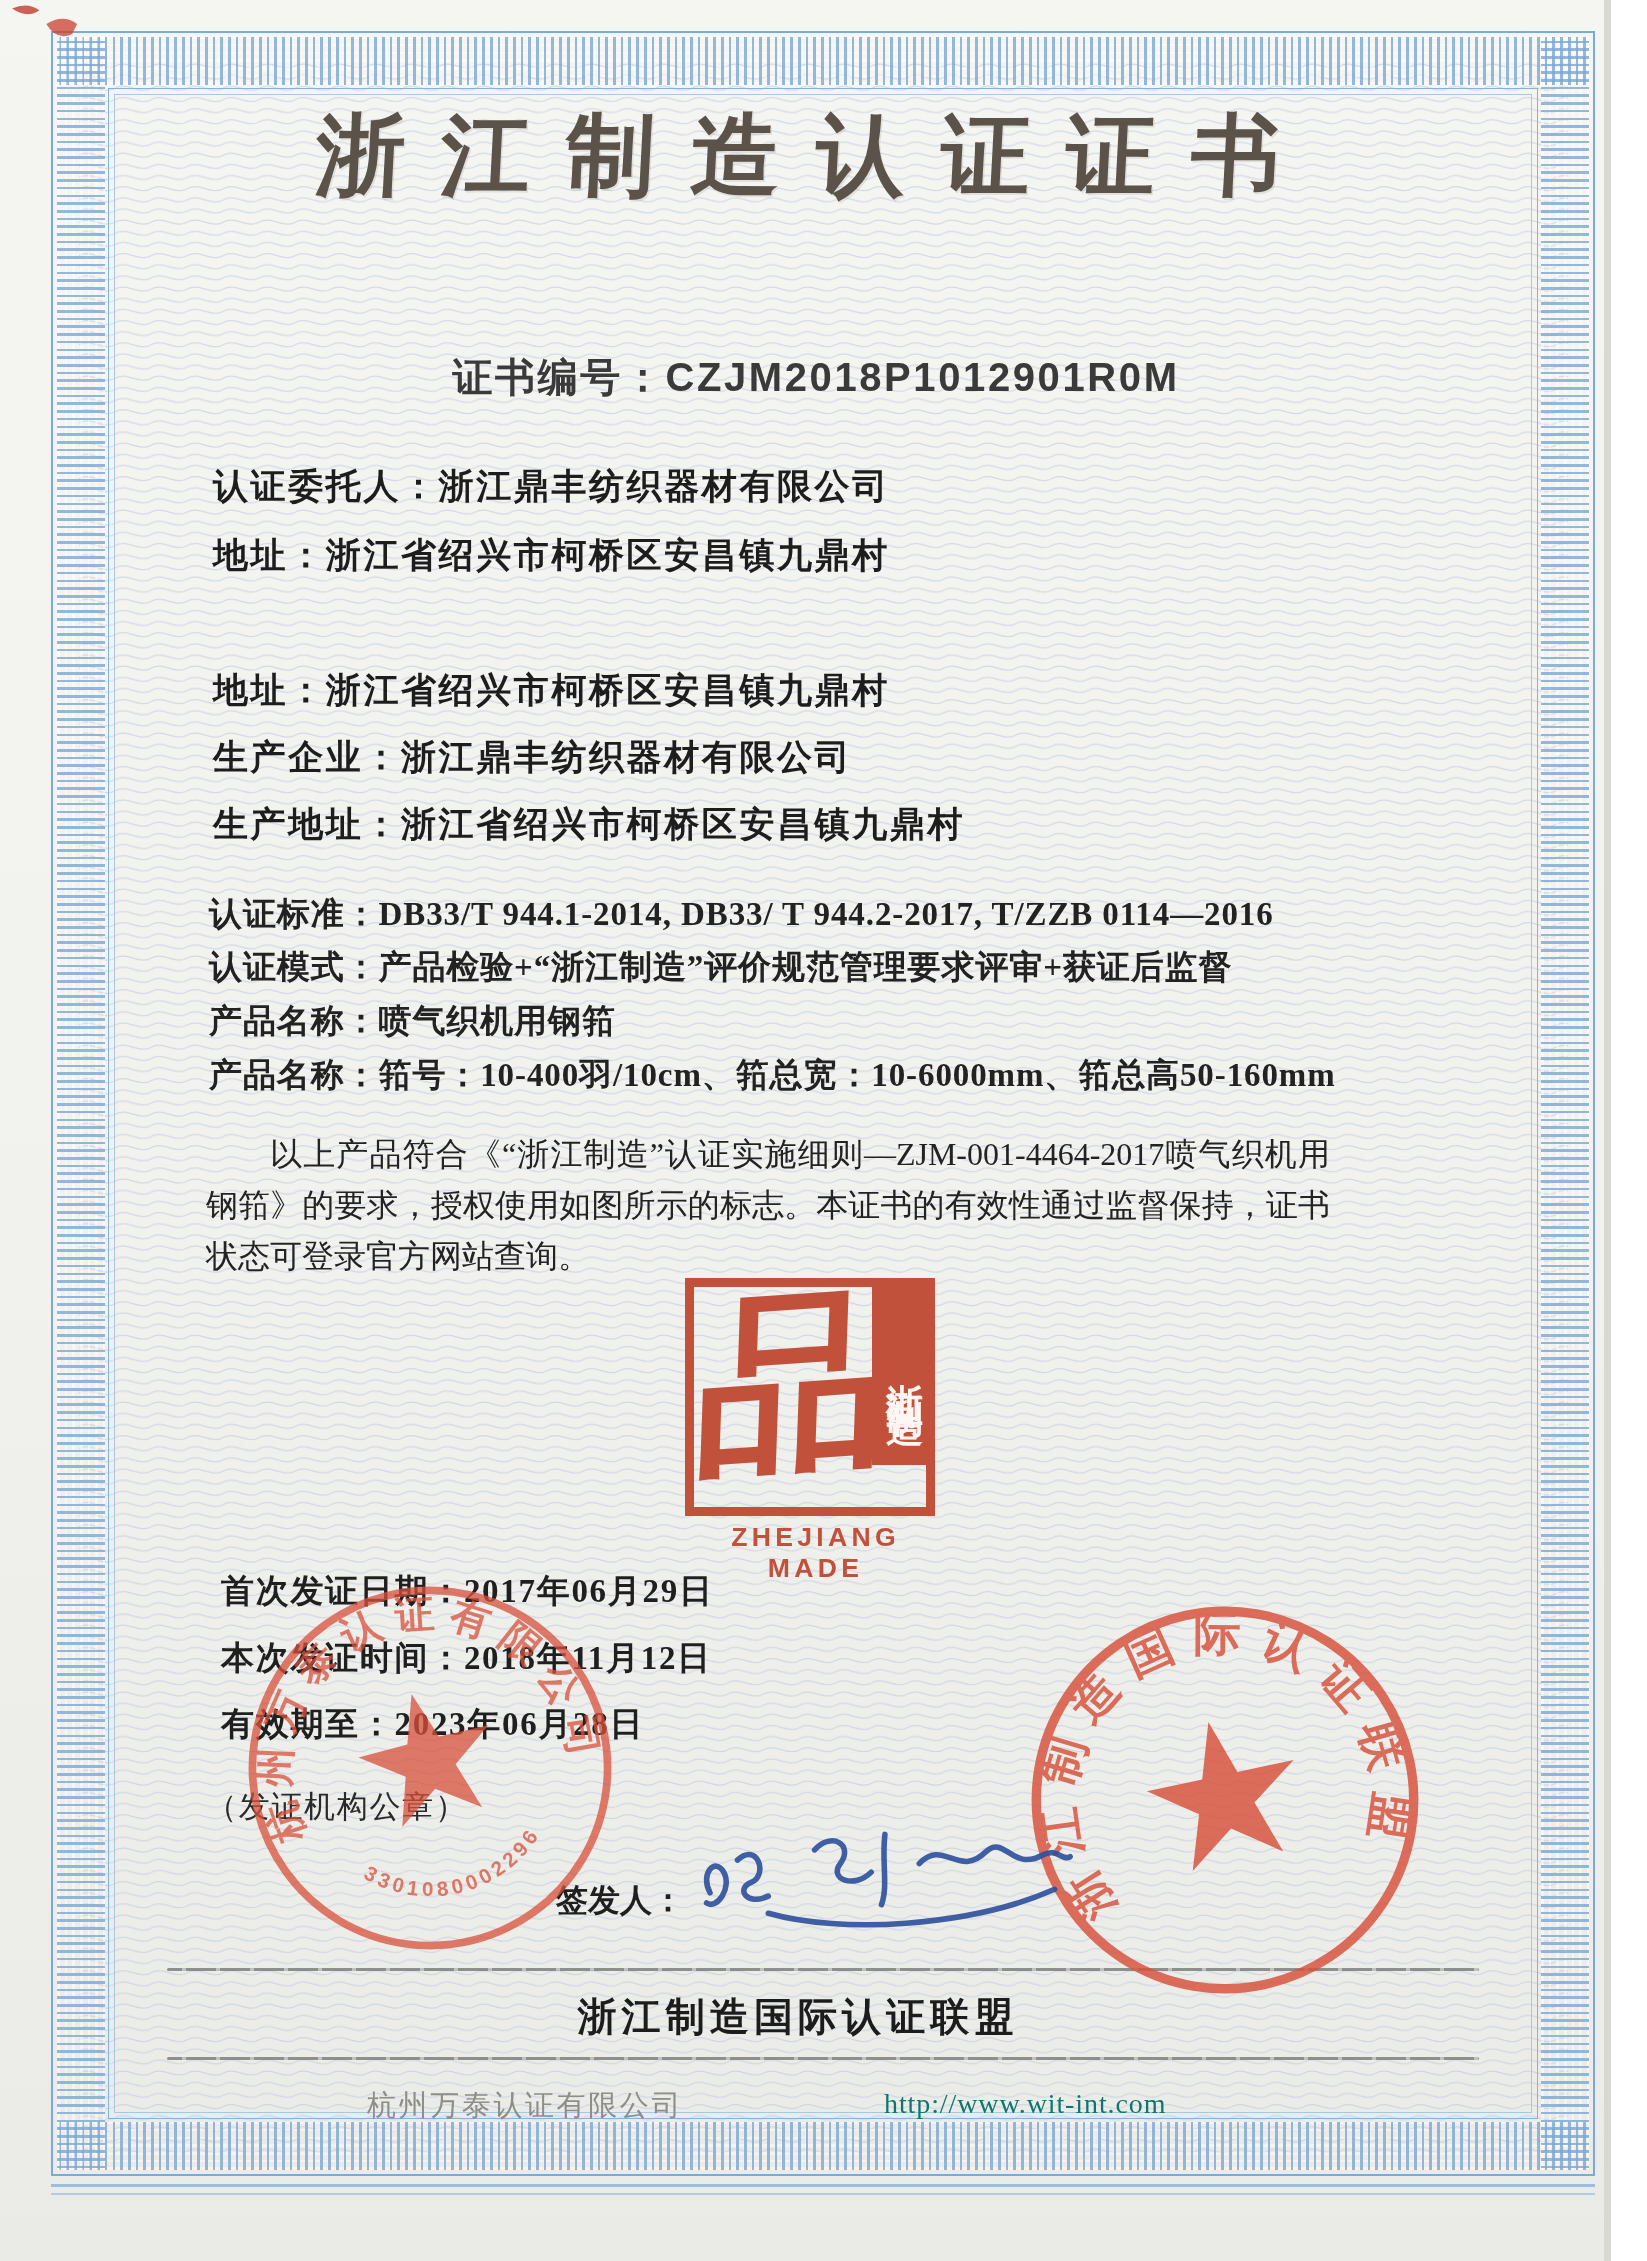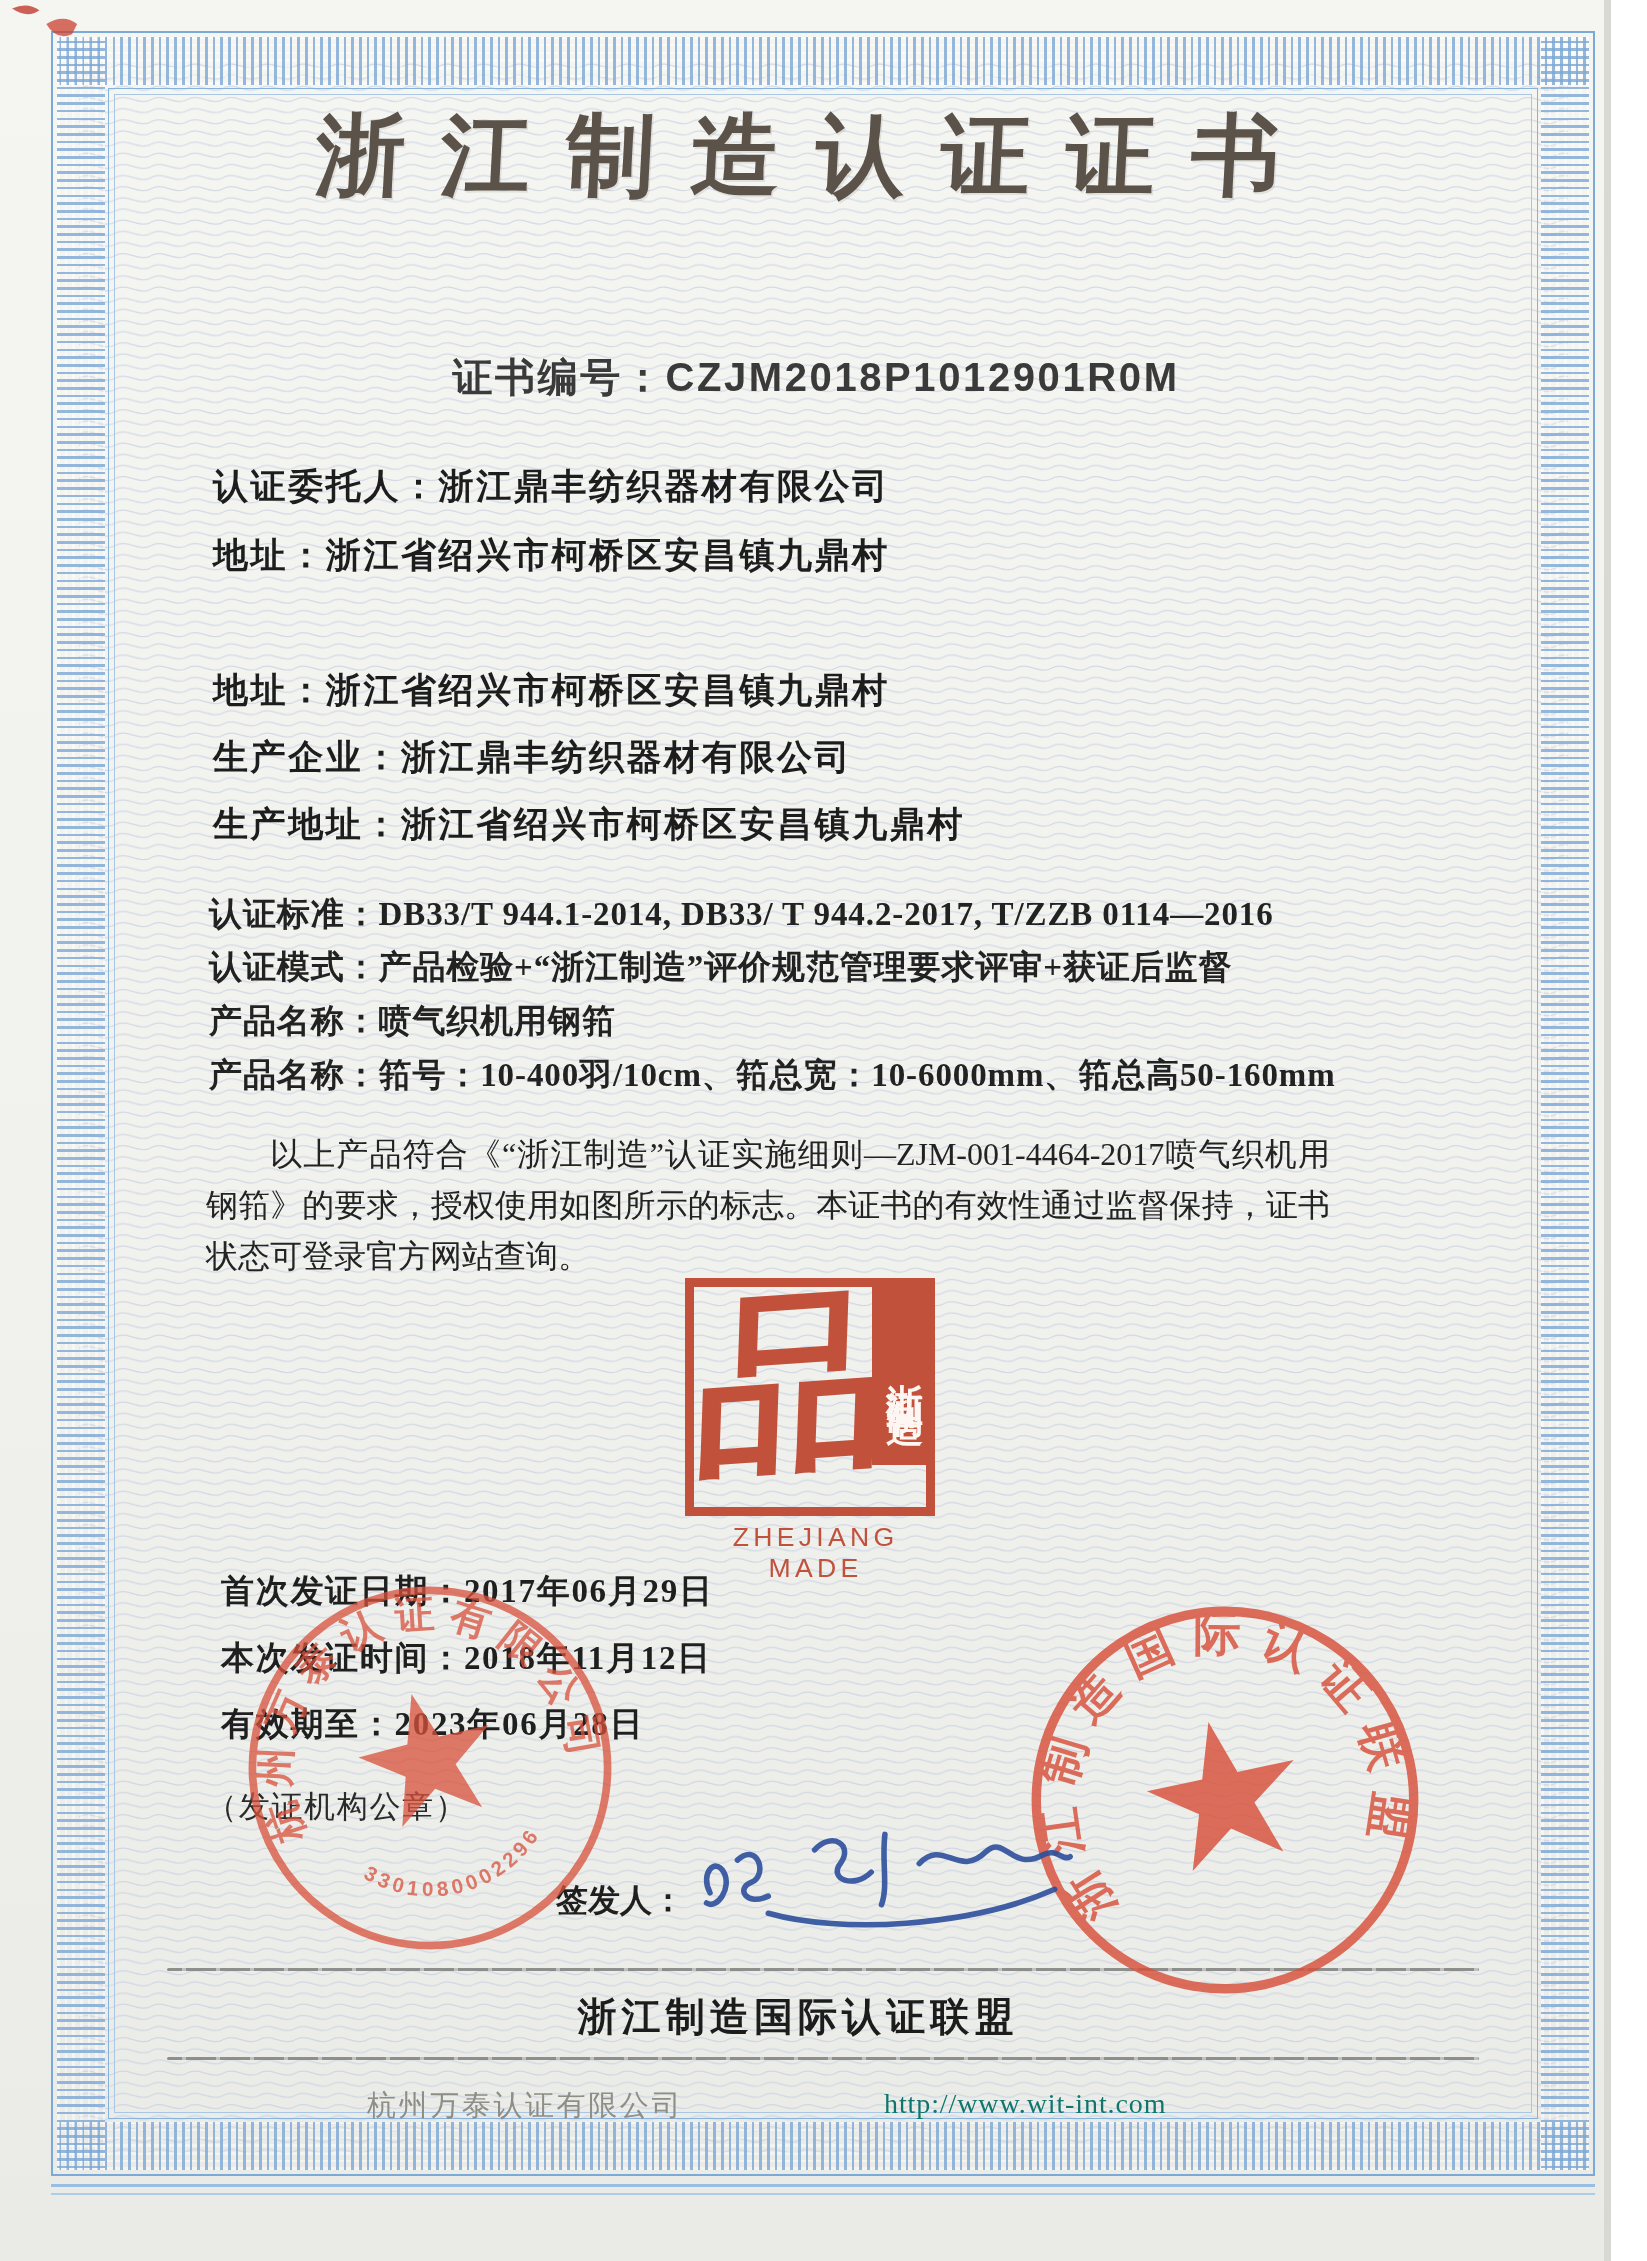--- a/index.html
+++ b/index.html
@@ -47,21 +47,21 @@
              text-indent:2em;text-align:justify;}
 
   
   .logo{left:685px;top:1278px;width:250px;height:238px;border:9.4px solid #c1513b;box-sizing:border-box;}
   .logo-mark{position:absolute;left:1.7px;top:-12px;font-size:190px;line-height:1.15;color:#c1513b;
              font-weight:bold;transform:rotate(-4deg) skewX(-6deg);}
   .logo-bar{position:absolute;top:-9.4px;right:-9.4px;width:63px;height:187px;background:#c1513b;
             display:flex;align-items:center;justify-content:center;writing-mode:vertical-rl;
             color:#fdf6f2;font-size:37px;font-weight:bold;letter-spacing:8.6px;}
   .logo-caption{position:absolute;left:-6.9px;top:235px;width:257px;text-align:center;color:#c1513b;
-                font-family:"Liberation Sans","DejaVu Sans",sans-serif;font-weight:normal;
+                font-family:"Liberation Sans","DejaVu Sans",sans-serif;font-weight:bold;
                 font-size:26.6px;letter-spacing:4.3px;}
 
   .date-line{left:221px;font-size:33px;font-weight:600;color:#1f1f1f;letter-spacing:1.7px;}
   .dl0{top:1569px;} .dl1{top:1636px;} .dl2{top:1702px;}
   .seal-note{left:206px;top:1786px;font-size:31px;color:#2a2a2a;letter-spacing:1.7px;}
 
   .signer-label{left:556px;top:1879px;font-size:32px;font-weight:600;color:#1f1f1f;}
   .signature{left:686px;top:1800px;width:403px;height:146px;z-index:6;}
 
   .stamp{z-index:5;}

